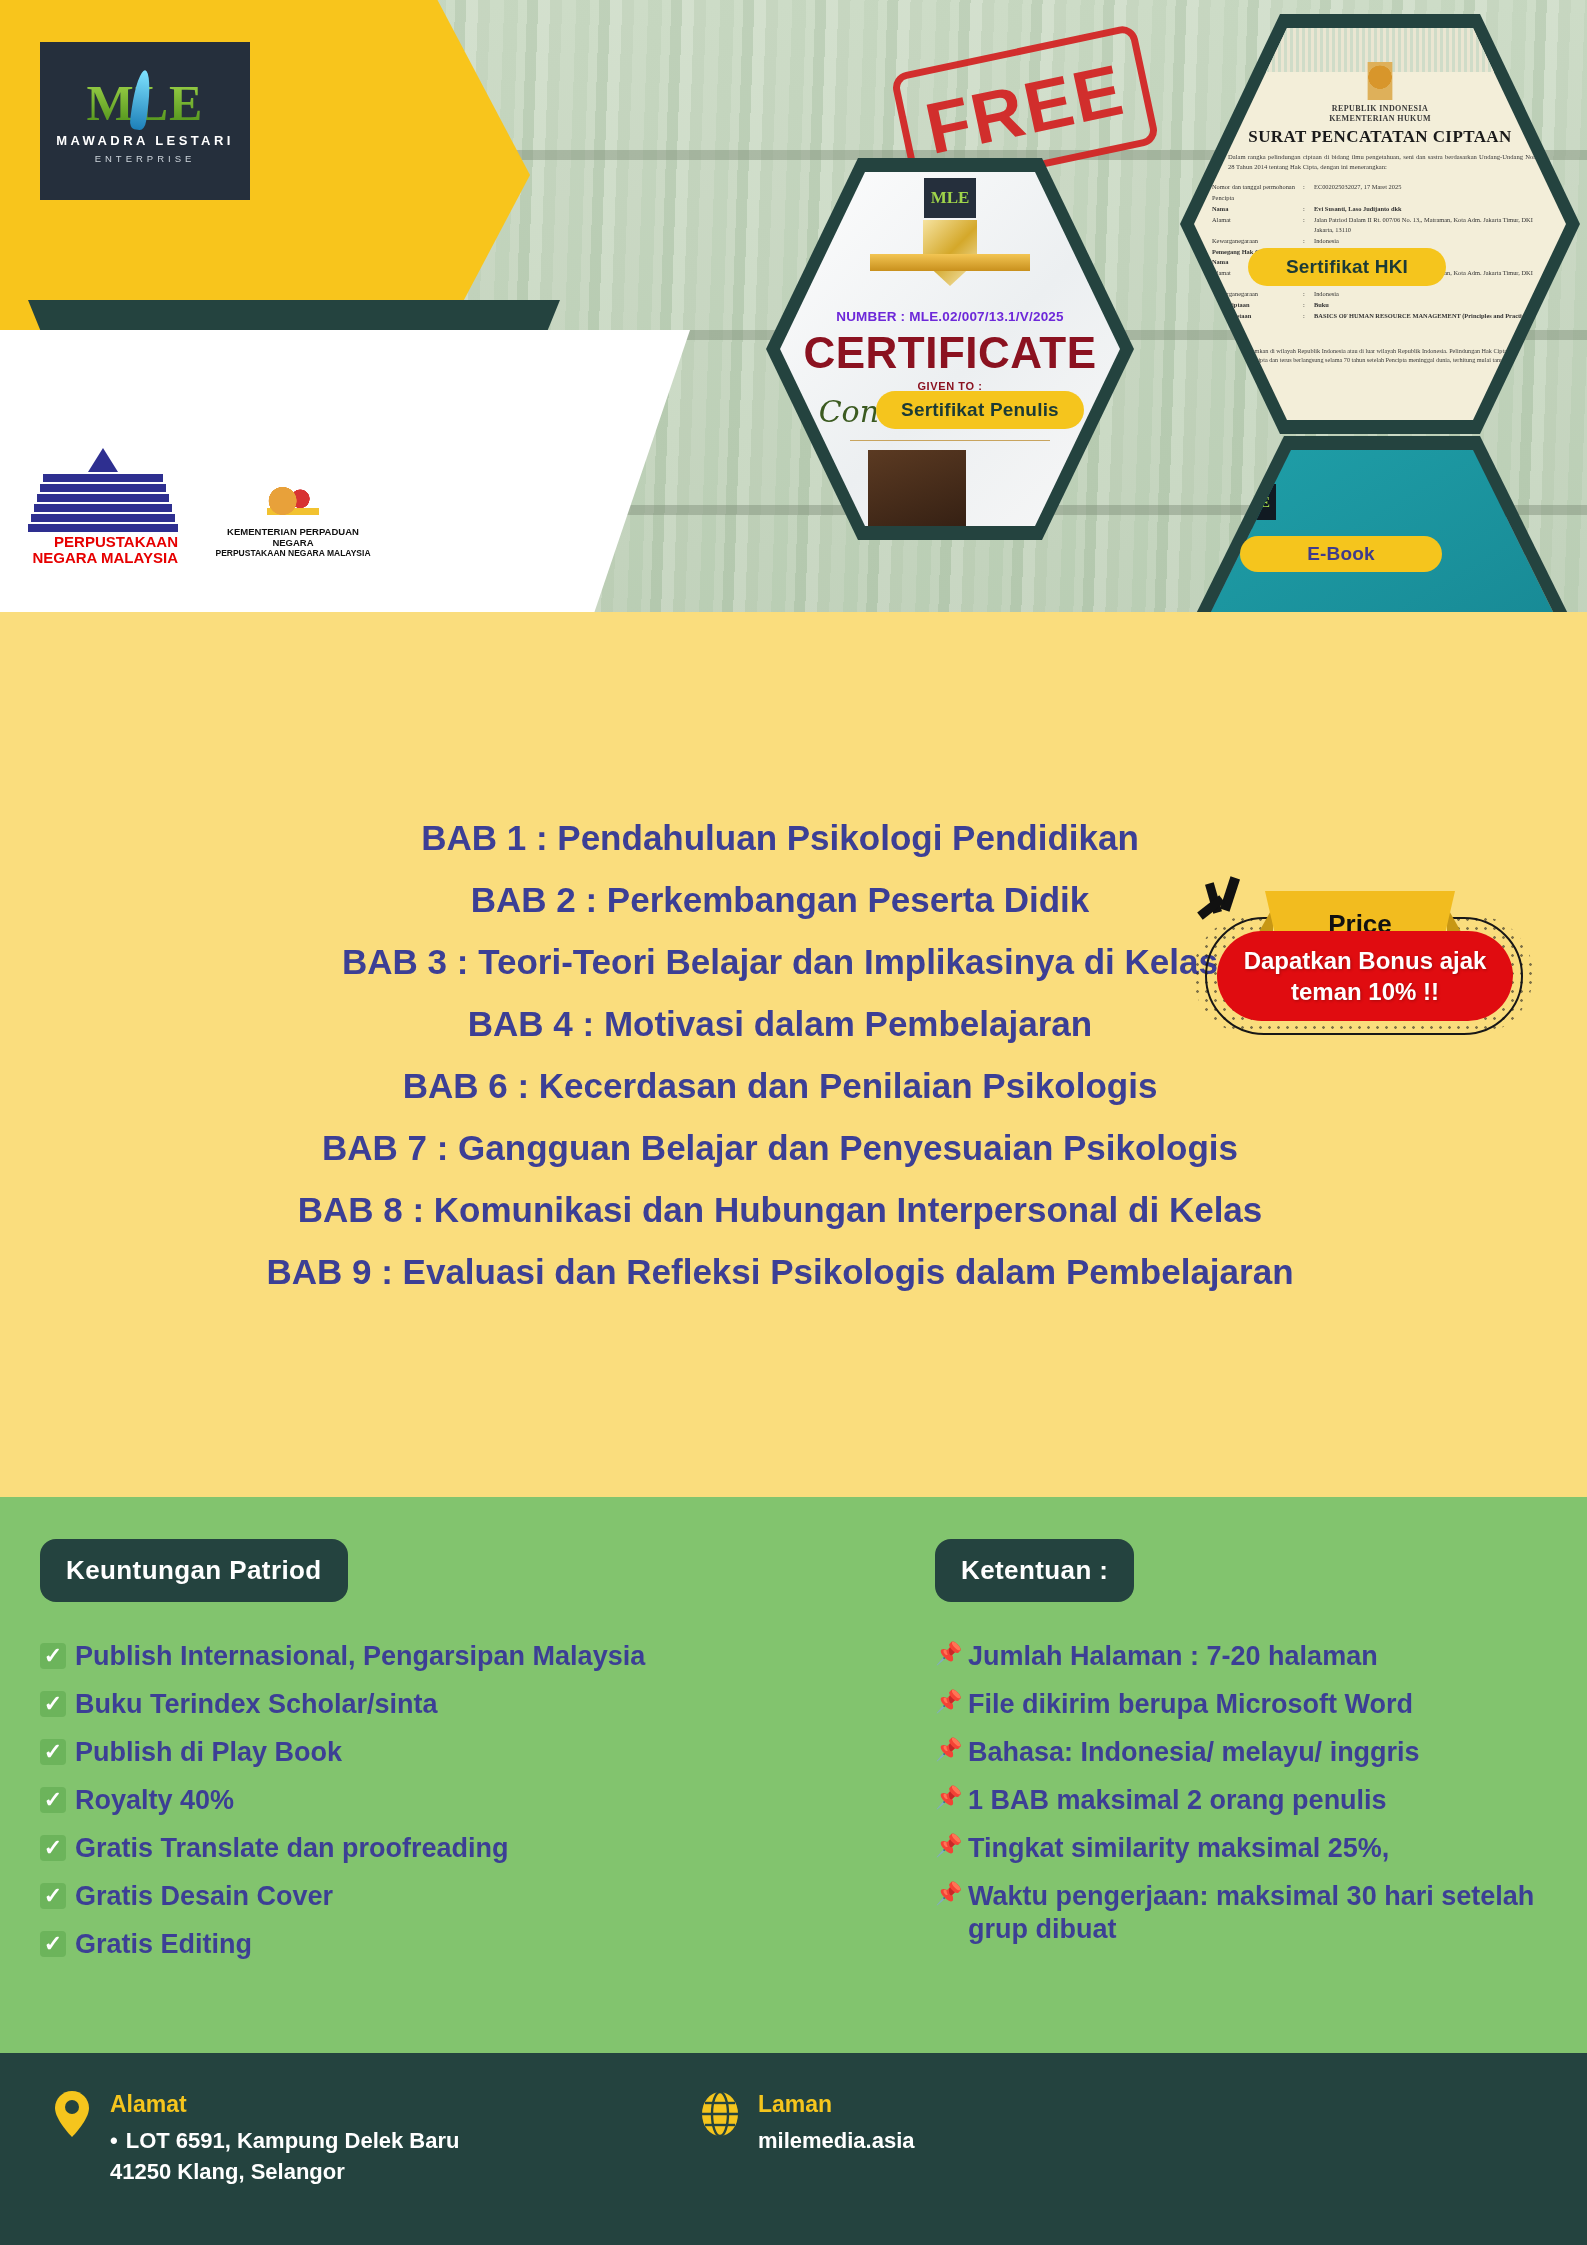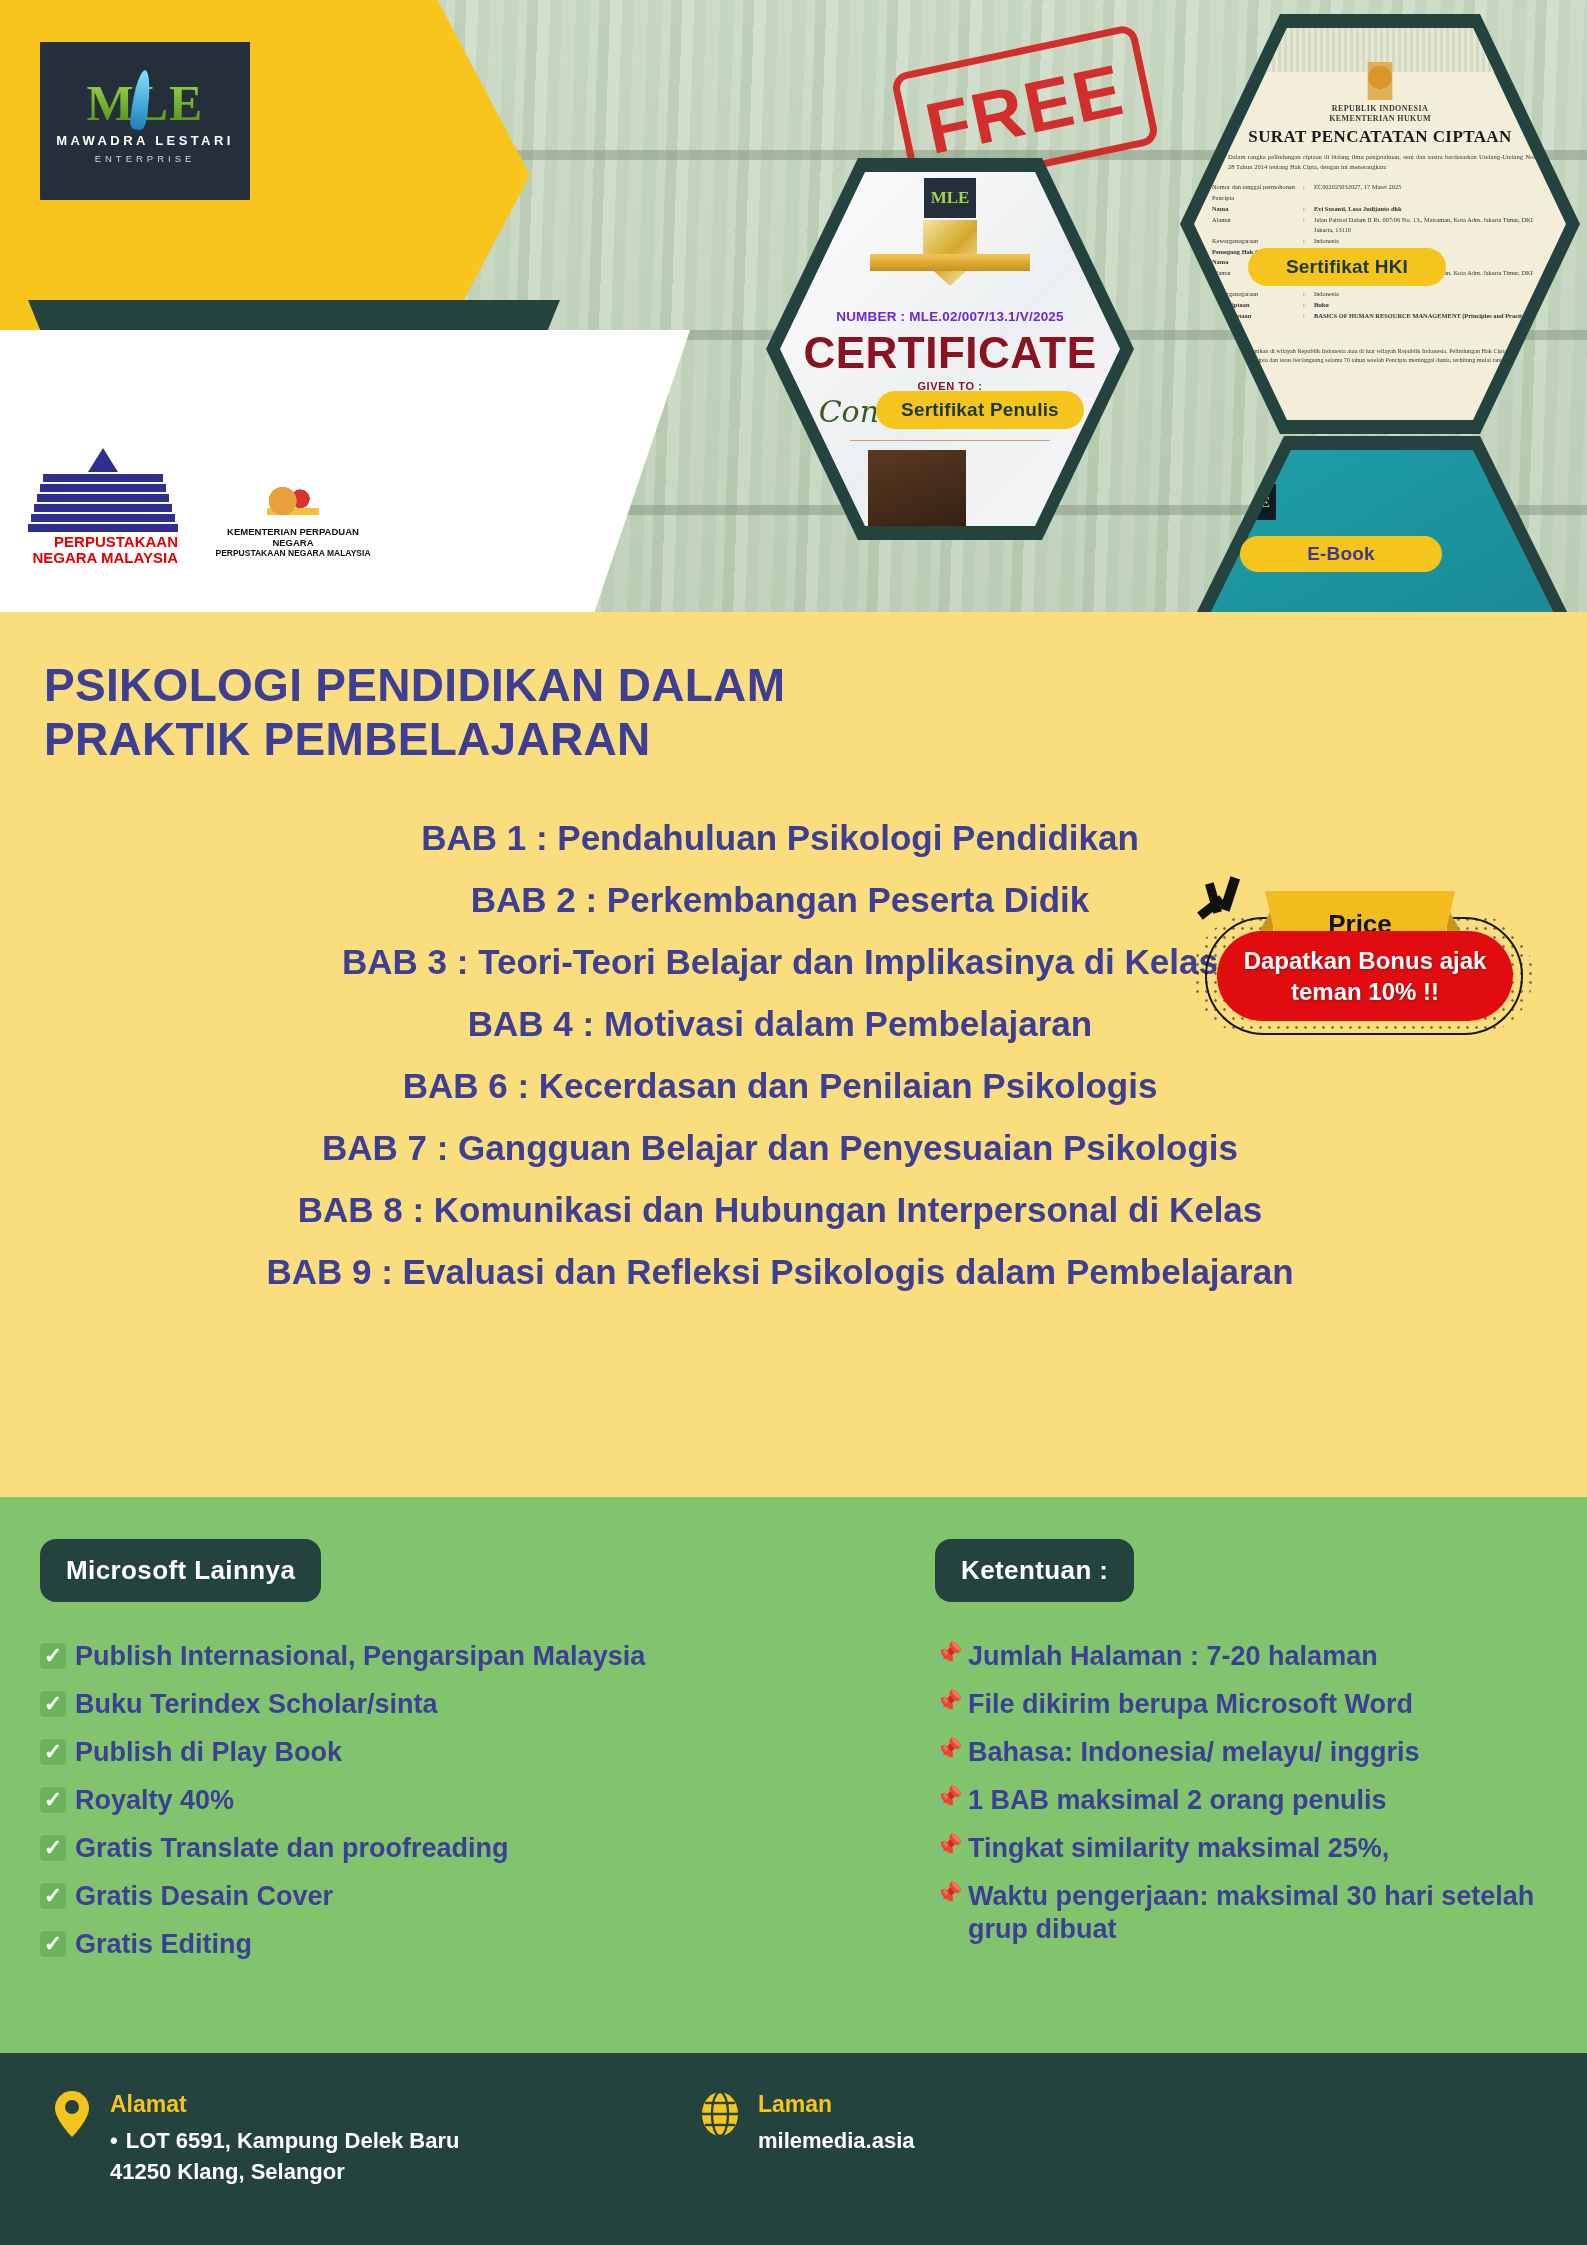--- a/index.html
+++ b/index.html
@@ -432,24 +432,20 @@
       <div class="mock-spineR"></div>
       <div class="mock-bg"></div>
       <div class="mock-logo">MLE</div>
       <div class="mock-t1">MOCK</div>
       <div class="mock-t2">UP</div>
     </div>
   </div>
   <div class="pill pill-ebook">E-Book</div>
 
   <div class="main-panel">
-    <div class="book-title">
-      <div>PSIKOLOGI PENDIDIKAN DALAM</div>
-      <div>PRAKTIK PEMBELAJARAN</div>
-    </div>
     <div class="chapters" id="chapter-list">
         <div class="chap">BAB 1 : Pendahuluan Psikologi Pendidikan</div>
         <div class="chap">BAB 2 : Perkembangan Peserta Didik</div>
         <div class="chap">BAB 3 : Teori-Teori Belajar dan Implikasinya di Kelas</div>
         <div class="chap">BAB 4 : Motivasi dalam Pembelajaran</div>
         <div class="chap">BAB 6 : Kecerdasan dan Penilaian Psikologis</div>
         <div class="chap">BAB 7 : Gangguan Belajar dan Penyesuaian Psikologis</div>
         <div class="chap">BAB 8 : Komunikasi dan Hubungan Interpersonal di Kelas</div>
         <div class="chap">BAB 9 : Evaluasi dan Refleksi Psikologis dalam Pembelajaran</div>
       </div>
@@ -467,21 +463,21 @@
     <div class="price-tail-r"></div>
     <div class="price-tab">Price</div>
     <div class="price-body">
       <span>Dapatkan Bonus ajak</span>
       <span>teman 10% !!</span>
     </div>
   </div>
 
   <div class="green-panel">
     <div class="col-left">
-      <div class="tag">Microsoft Lainnya</div>
+      <div class="tag">Keuntungan Patriod</div>
       <div class="bullet-list" id="benefits-list">
           <div class="bl">
             <span class="chk">✓</span>
             <span>Publish Internasional, Pengarsipan Malaysia</span>
           </div>
           <div class="bl">
             <span class="chk">✓</span>
             <span>Buku Terindex Scholar/sinta</span>
           </div>
           <div class="bl">

